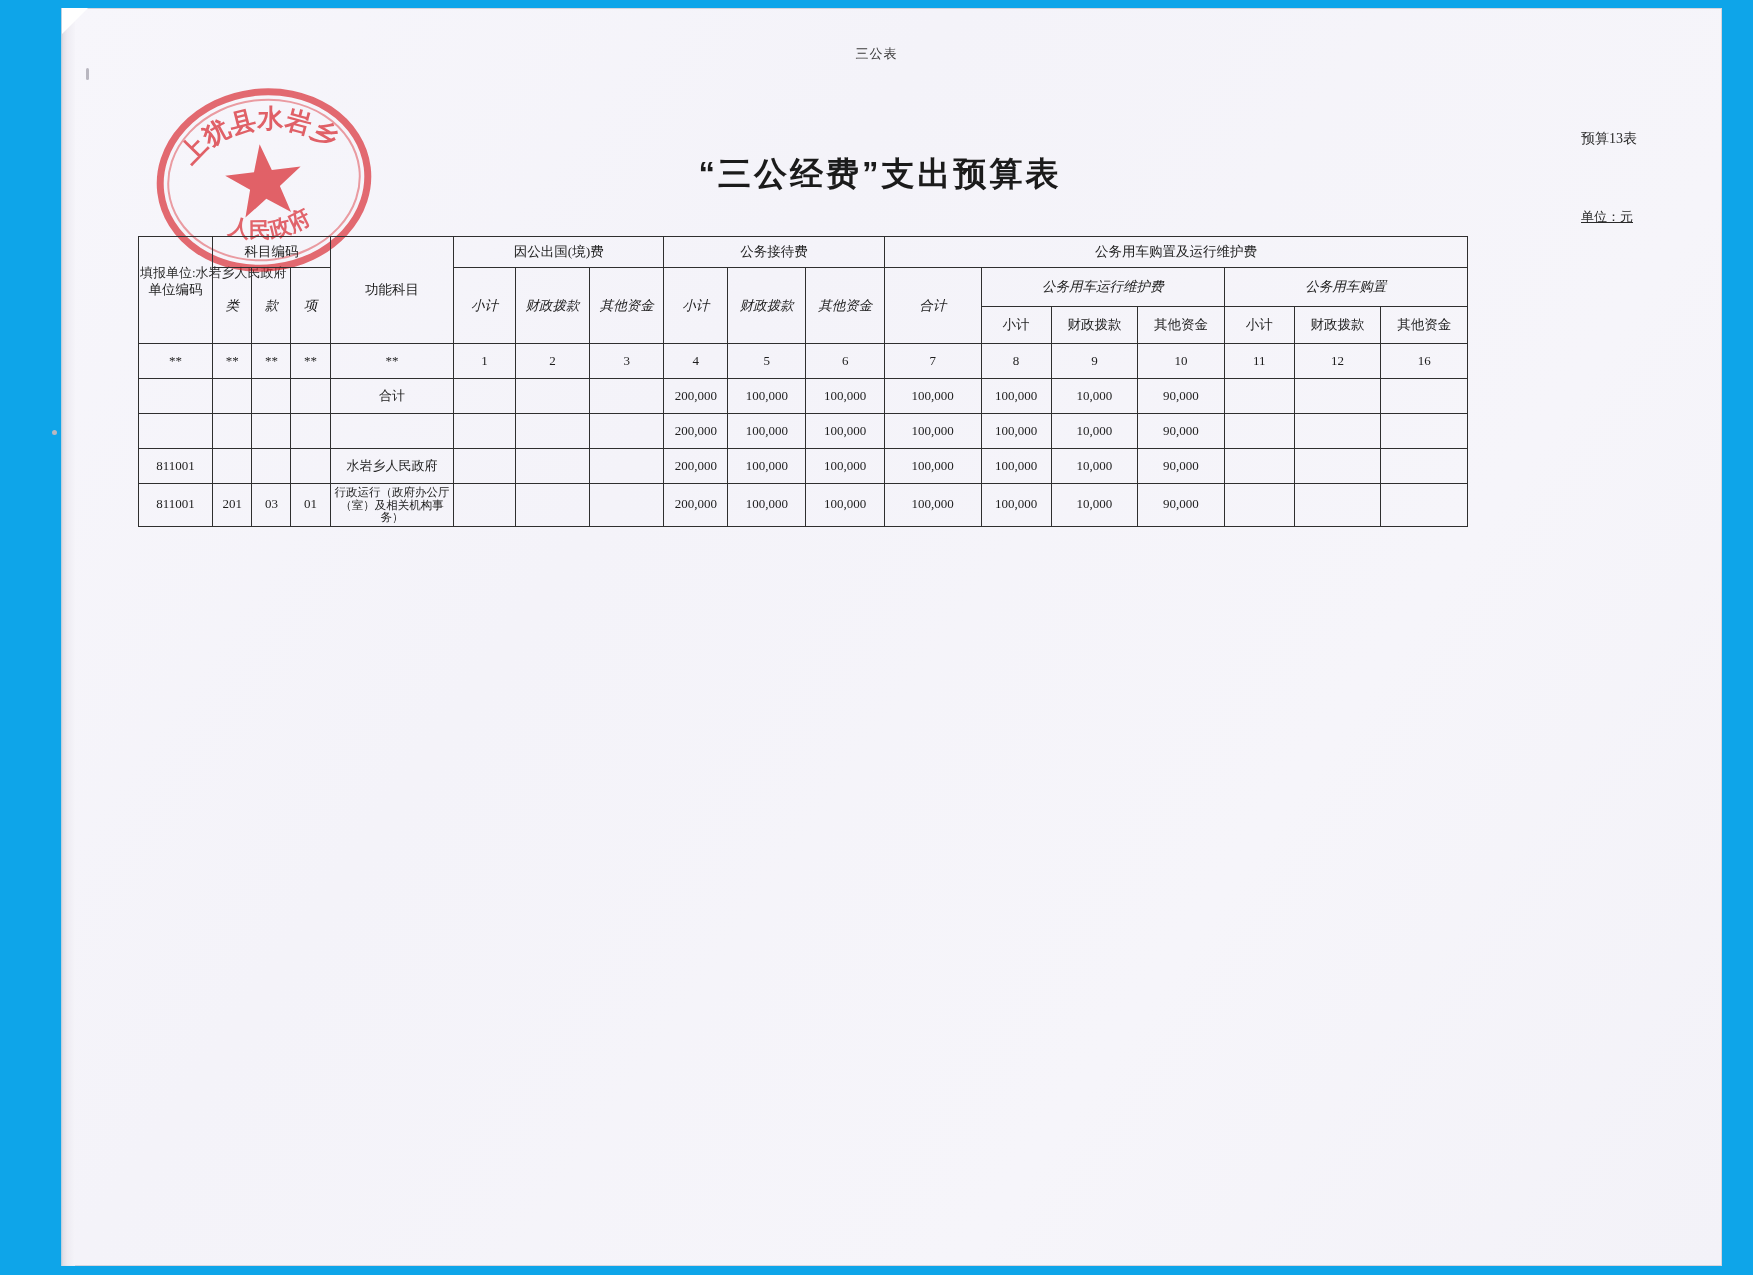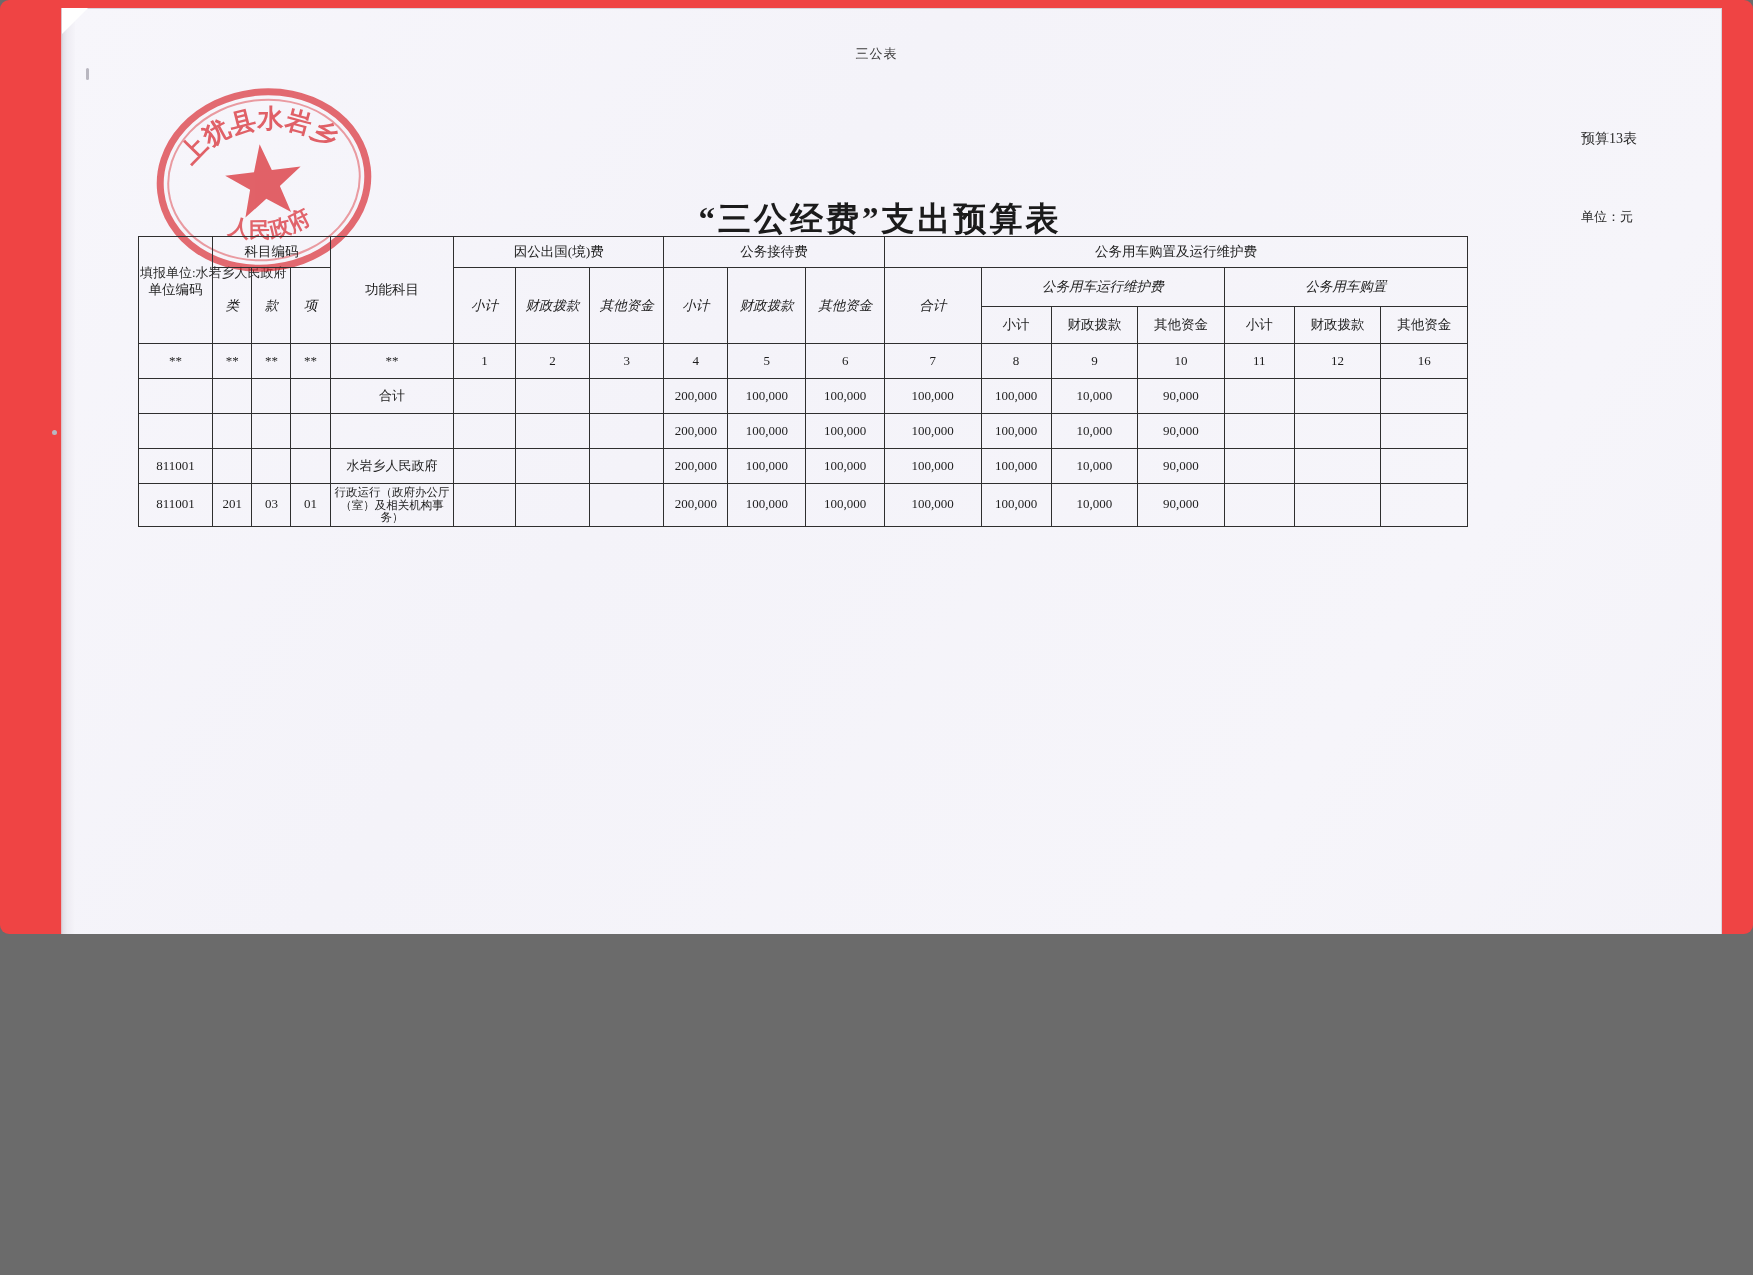--- a/index.html
+++ b/index.html
@@ -3,25 +3,24 @@
 <meta charset="utf-8">
 <style>
   html, body {
     margin: 0;
     padding: 0;
     background: #6b6b6b;
   }
   #page {
     position: relative;
     width: 1753px;
-    height: 934px;
-    background: #ef4444;
+    height: 1275px;
+    background: #0ea5e9;
     overflow: hidden;
     font-family: "Liberation Serif", serif;
-    border-radius: 9px;
   }
   
   #paper {
     position: absolute;
     left: 62px;
     top: 8px;
     width: 1660px;
     height: 1258px;
     background: linear-gradient(125deg, #f7f6fb 0%, #f4f3f9 35%, #f6f5fa 70%, #f3f2f8 100%);
     box-shadow: 0 0 0 1px #d7d5dd inset;
@@ -61,37 +60,37 @@
   .main-title {
     position: absolute;
     top: 152px;
     left: 380px;
     width: 1000px;
     text-align: center;
     font-size: 33px;
     font-weight: bold;
     letter-spacing: 3px;
     color: #1b1b1b;
-    font-family: Liberation Serif, serif;
-    margin-top: 45px;
+    font-family: Liberation Sans, sans-serif;
   }
   .unit-left {
     position: absolute;
     left: 140px;
     top: 216px;
     font-size: 13px;
     color: #2a2a2a;
     margin-top: 48px;
   }
   .unit-right {
     position: absolute;
     right: 120px;
     top: 208px;
     font-size: 13px;
     color: #2a2a2a;
+    text-decoration: underline;
   }
   
   .stamp {
     position: absolute;
     left: 152px;
     top: 82px;
     width: 224px;
     height: 196px;
     transform: rotate(-7deg);
     opacity: .78;

